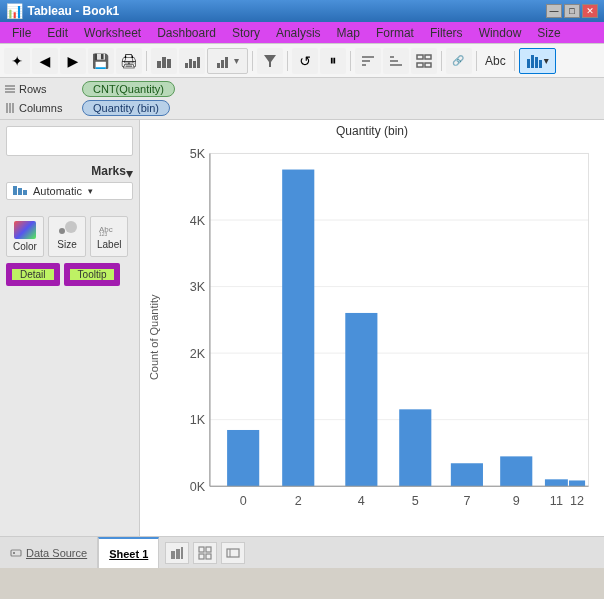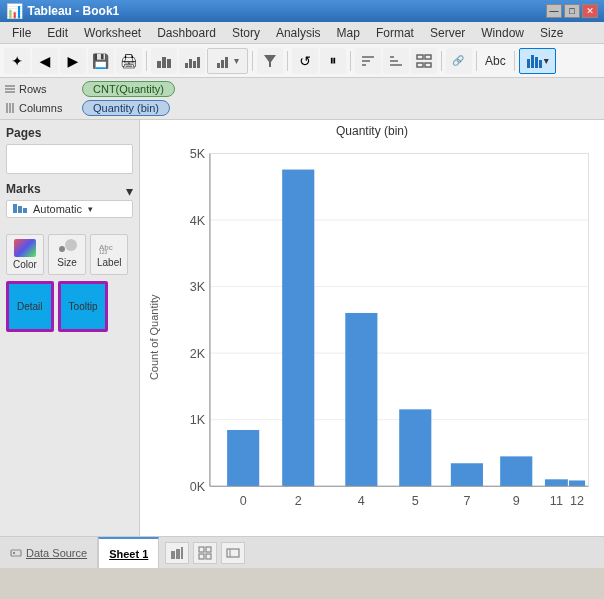--- a/index.html
+++ b/index.html
@@ -6,21 +6,21 @@
     body { font-family: 'Segoe UI', Tahoma, Geneva, Verdana, sans-serif; font-size: 12px; background: #d4d0c8; width: 604px; height: 599px; overflow: hidden; }
     
     
     .title-bar { height: 22px; background: linear-gradient(to bottom, #4a90d9, #2a6db5); display: flex; align-items: center; justify-content: space-between; padding: 0 6px; }
     .title-bar-left { display: flex; align-items: center; gap: 4px; }
     .title-bar-text { color: white; font-size: 12px; font-weight: bold; }
     .title-bar-controls { display: flex; gap: 2px; }
     .title-btn { width: 16px; height: 14px; background: #c0c0c0; border: 1px solid #888; font-size: 9px; display: flex; align-items: center; justify-content: center; cursor: pointer; }
     
     
-    .menu-bar { height: 22px; background: #e5e5e5; border-bottom: 1px solid #ccc; display: flex; align-items: center; padding: 0 4px; }
+    .menu-bar { height: 22px; background: #d946ef; border-bottom: 1px solid #ccc; display: flex; align-items: center; padding: 0 4px; }
     .menu-item { padding: 2px 8px; font-size: 12px; cursor: pointer; color: #333; }
     
     
     .toolbar { height: 34px; background: #f5f5f5; border-bottom: 1px solid #ccc; display: flex; align-items: center; padding: 0 4px; gap: 2px; }
     .toolbar-btn { width: 26px; height: 26px; background: #f0f0f0; border: 1px solid transparent; border-radius: 2px; display: flex; align-items: center; justify-content: center; cursor: pointer; font-size: 14px; }
     .toolbar-btn.active { border-color: #0078d7; background: #cce8ff; }
     .toolbar-separator { width: 1px; height: 20px; background: #ccc; margin: 0 2px; }
     
     
     .rc-area { background: #e8e8e8; border-bottom: 1px solid #ccc; padding: 3px 4px; display: flex; flex-direction: column; gap: 3px; }
@@ -30,27 +30,27 @@
     .rc-pill.blue { background: #b8d0e8; border-color: #4a7ab5; color: #1a3a6a; }
     
     
     .content-area { display: flex; flex: 1; overflow: hidden; }
     
     
     .left-panel { width: 140px; background: #e8e8e8; border-right: 1px solid #ccc; display: flex; flex-direction: column; padding: 6px; gap: 8px; }
     .panel-section { font-size: 11px; color: #333; }
     .panel-title { font-weight: bold; margin-bottom: 4px; font-size: 12px; }
     .panel-box { background: white; border: 1px solid #ccc; min-height: 40px; border-radius: 2px; }
-    .marks-header { display: flex; align-items: center; justify-content: space-between; gap: 43px; }
+    .marks-header { display: flex; align-items: center; justify-content: flex-end; }
     .marks-dropdown { display: flex; align-items: center; gap: 2px; background: white; border: 1px solid #ccc; padding: 2px 6px; font-size: 11px; cursor: pointer; margin-bottom: 16px; border-radius: 2px; }
     .marks-buttons { display: flex; gap: 4px; margin-bottom: 6px; }
     .marks-btn { display: flex; flex-direction: column; align-items: center; font-size: 10px; cursor: pointer; background: #f0f0f0; border: 1px solid #ccc; border-radius: 2px; padding: 4px 6px; min-width: 38px; }
     .marks-btn-icon { font-size: 16px; margin-bottom: 2px; }
     .marks-detail-row { display: flex; gap: 4px; }
-    .marks-detail-btn { display: flex; align-items: center; font-size: 10px; cursor: pointer; background: #0ea5e9; border: 3px solid #a21caf; border-radius: 2px; padding: 17px 8px; }
+    .marks-detail-btn { display: flex; align-items: center; font-size: 10px; cursor: pointer; background: #bef264; border: 6px solid #a21caf; border-radius: 2px; padding: 0 8px; }
     
     
     .chart-area { flex: 1; background: white; padding: 4px; display: flex; flex-direction: column; }
     .chart-title { text-align: center; font-size: 12px; color: #333; margin-bottom: 4px; }
     .chart-container { flex: 1; position: relative; display: flex; }
     .y-axis-label { writing-mode: vertical-rl; transform: rotate(180deg); font-size: 11px; color: #555; text-align: center; padding: 0 4px; }
     .chart-inner { flex: 1; position: relative; }
     
     
     .status-bar { height: 32px; background: #e0e0e0; border-top: 1px solid #ccc; display: flex; align-items: center; }
@@ -78,21 +78,21 @@
 
 <div class="menu-bar">
   <span class="menu-item">File</span>
   <span class="menu-item">Edit</span>
   <span class="menu-item">Worksheet</span>
   <span class="menu-item">Dashboard</span>
   <span class="menu-item">Story</span>
   <span class="menu-item">Analysis</span>
   <span class="menu-item">Map</span>
   <span class="menu-item">Format</span>
-  <span class="menu-item">Server</span>
+  <span class="menu-item">Filters</span>
   <span class="menu-item">Window</span>
   <span class="menu-item">Size</span>
 </div>
 
 <div class="toolbar">
   <div class="toolbar-btn" title="New">✦</div>
   <div class="toolbar-btn">◀</div>
   <div class="toolbar-btn">▶</div>
   <div class="toolbar-btn">💾</div>
   <div class="toolbar-btn">🖨</div>
@@ -190,21 +190,20 @@
       <span>Columns</span>
     </div>
     <div class="rc-pill blue">Quantity (bin)</div>
   </div>
 </div>
 
 <div class="content-area">
 
   <div class="left-panel">
     <div class="panel-section">
-      <div class="panel-title">Pages</div>
       <div class="panel-box" style="min-height:30px;"></div>
     </div>
     <div class="panel-section">
       <div class="marks-header">
         <div class="panel-title">Marks</div>
         <span style="font-size:14px; cursor:pointer;">▾</span>
       </div>
       <div class="marks-dropdown">
         <svg width="14" height="10" viewBox="0 0 14 10">
             <rect x="0" y="0" width="4" height="9" fill="#4a8abf"></rect>

